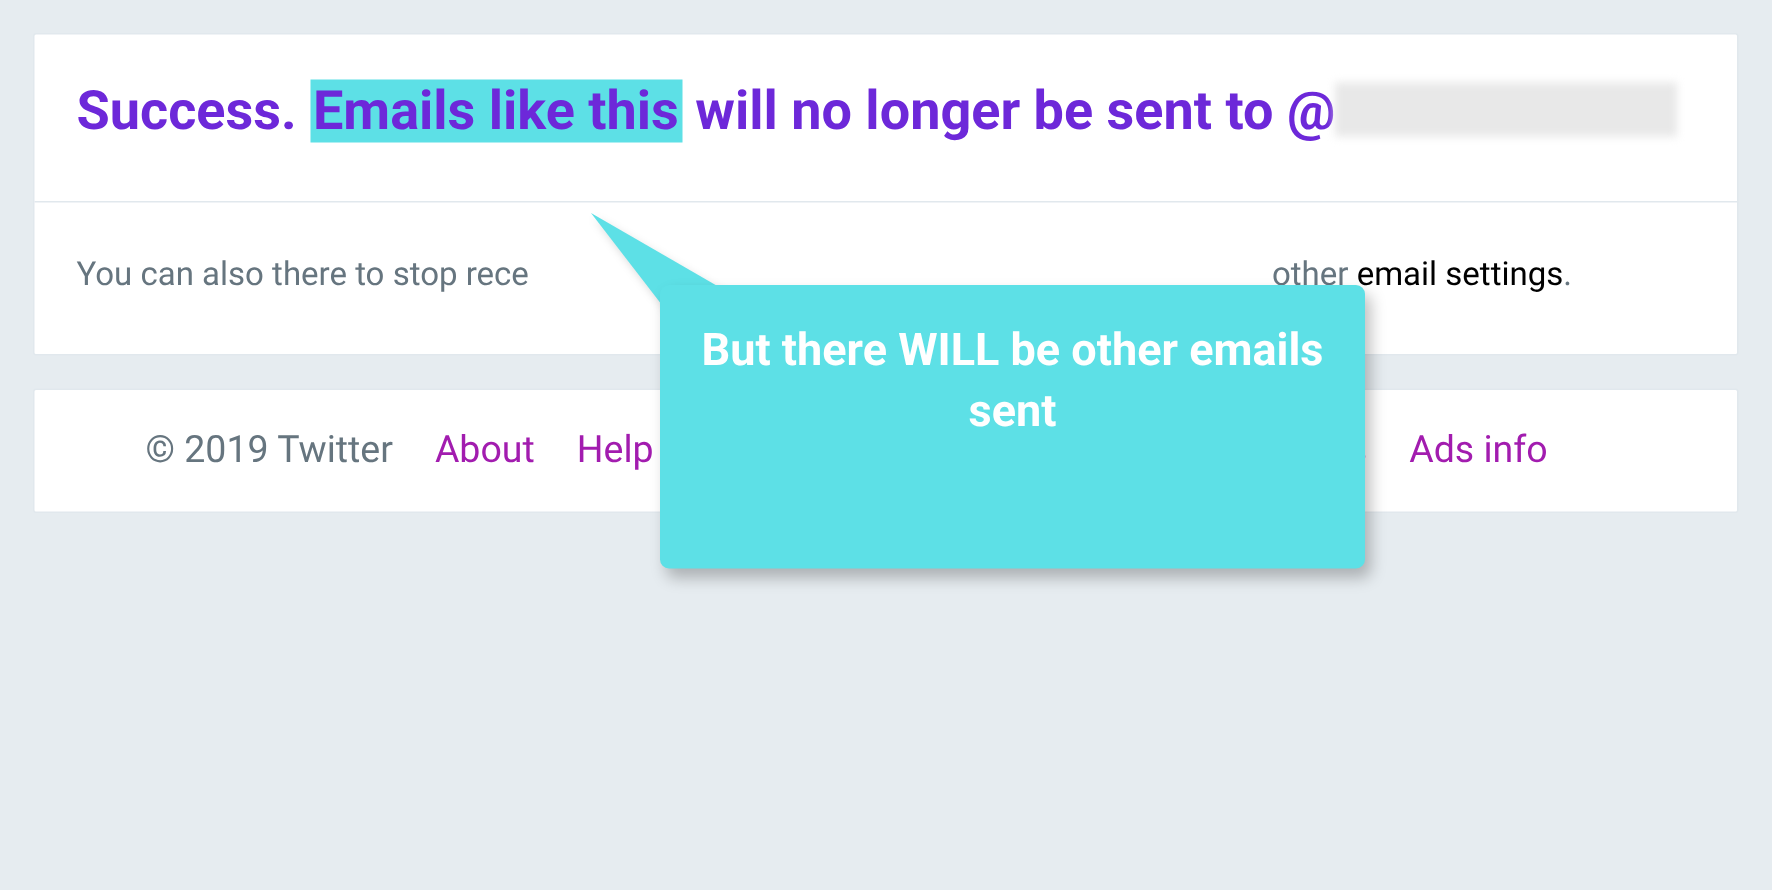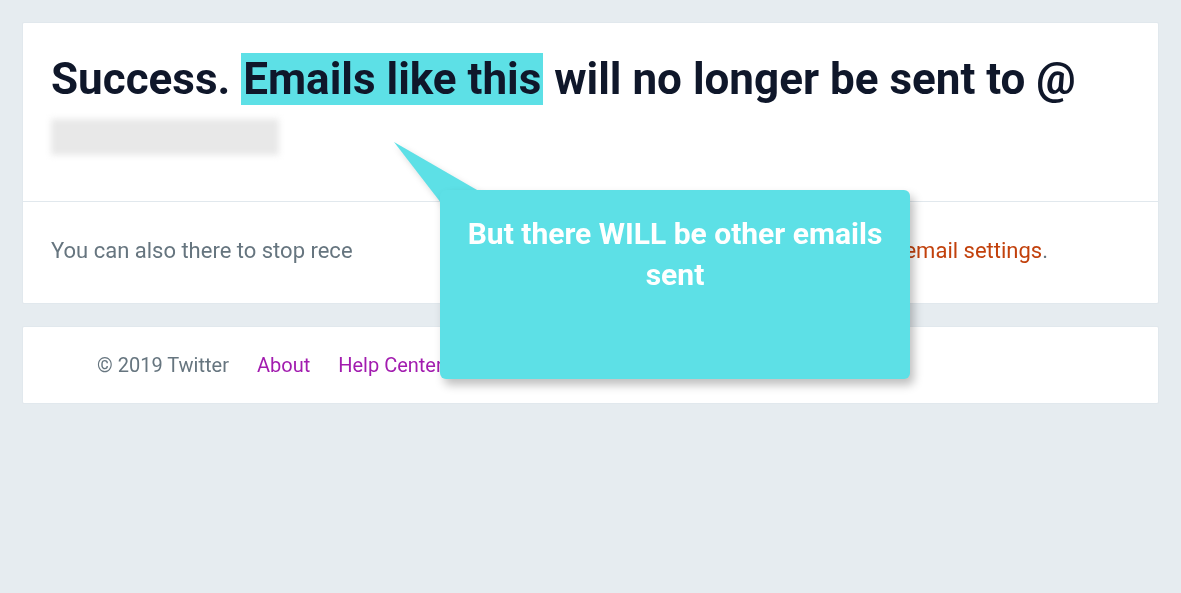--- a/index.html
+++ b/index.html
@@ -18,23 +18,23 @@
     .card {
       background: #ffffff;
       border: 1px solid #e1e8ed;
       border-radius: 2px;
       margin-bottom: 22px;
     }
     .main-card {
       padding: 28px 28px 0 28px;
     }
     .heading {
-      font-size: 44px;
+      font-size: 36px;
       font-weight: 700;
-      color: #0f172a;
+      color: #6d28d9;
       line-height: 1.3;
       margin-bottom: 36px;
     }
     .highlight {
       background: #5de0e6;
       padding: 0 2px;
     }
     .redacted {
       display: inline-block;
       width: 228px;
@@ -49,31 +49,31 @@
       border-top: 1px solid #e1e8ed;
       margin: 0 -28px;
     }
     .subtext {
       font-size: 22px;
       color: #66757f;
       line-height: 1.5;
       padding: 32px 0 36px 0;
     }
     .link {
-      color: #c2410c;
+      color: #000000;
       text-decoration: none;
       cursor: pointer;
     }
     .footer-card {
       padding: 26px 28px;
     }
     .footer-row {
       display: flex;
       gap: 28px;
-      font-size: 20px;
+      font-size: 25px;
       color: #66757f;
       align-items: flex-start;
       justify-content: flex-start;
       padding-left: 46px;
     }
     .footer-item {
       color: #a21caf;
       cursor: pointer;
     }
     .footer-copy {

